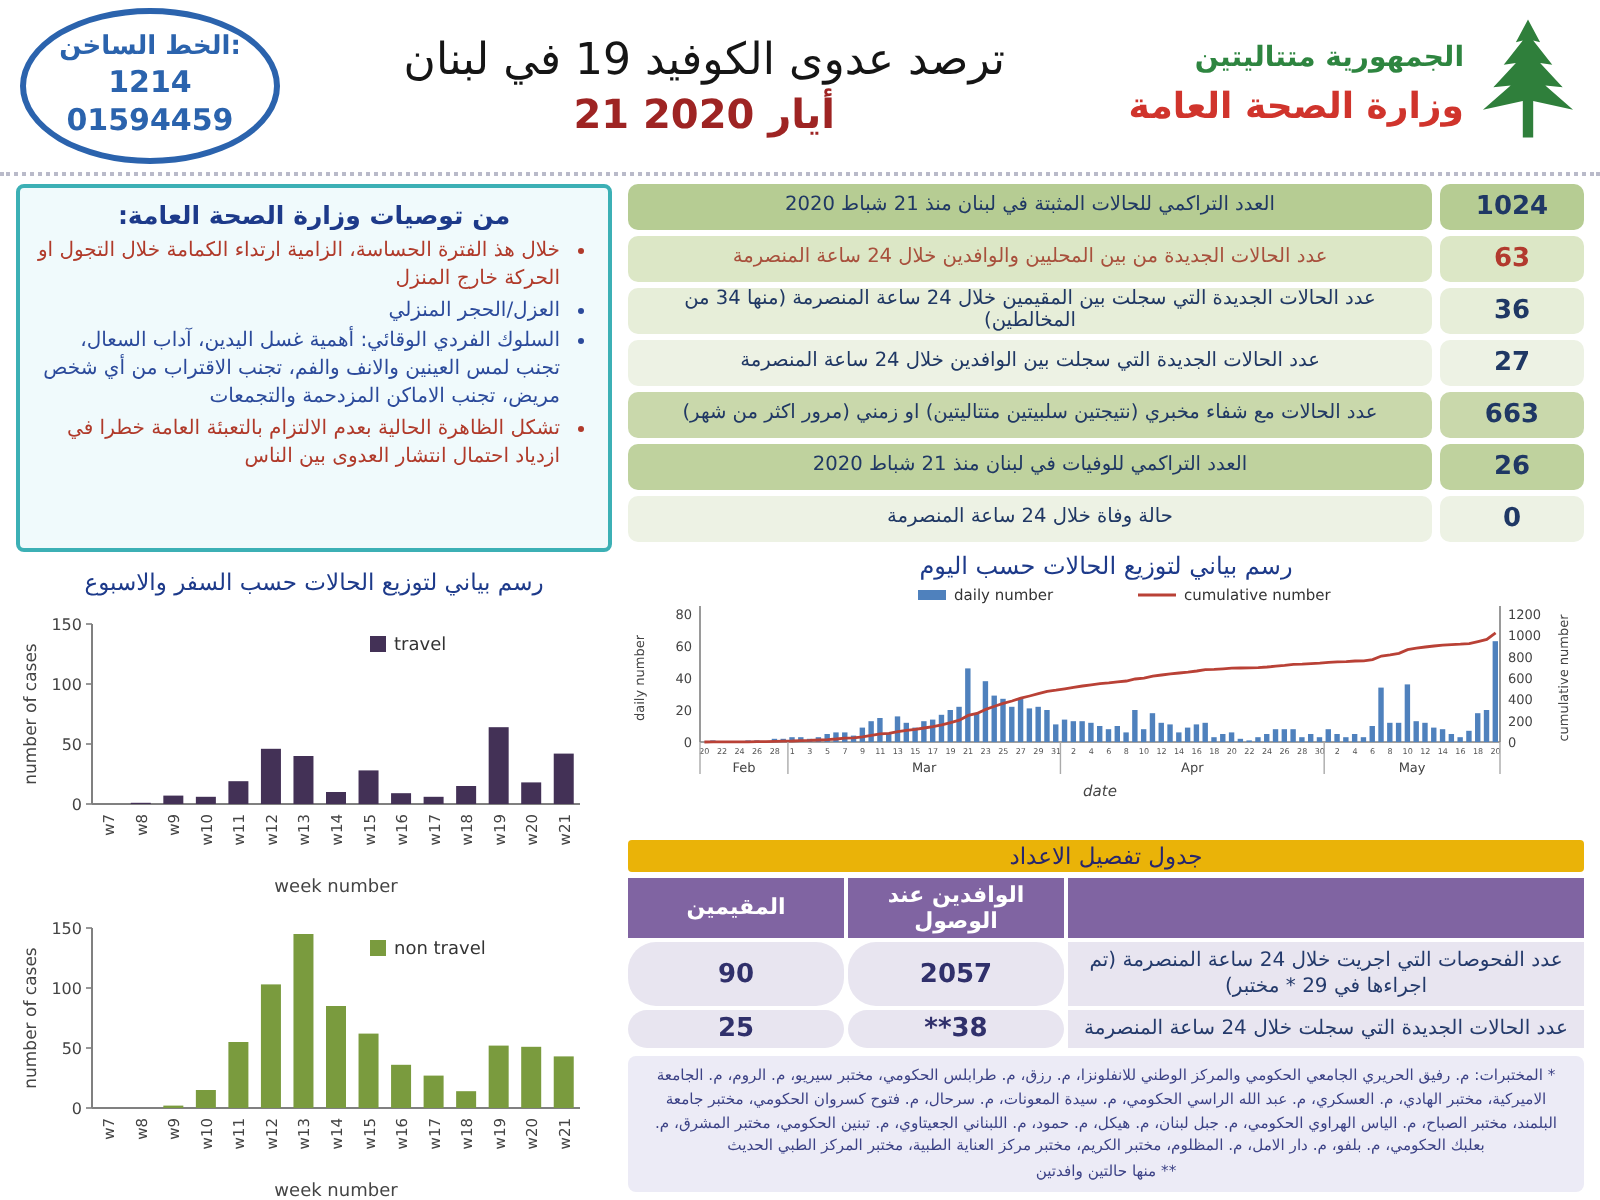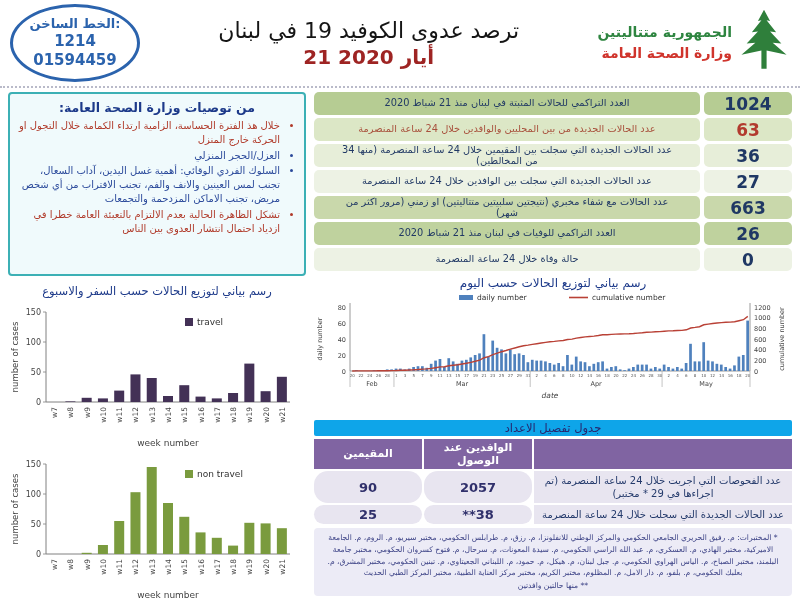--- a/index.html
+++ b/index.html
@@ -14,21 +14,21 @@
              color:#2b63ad; font-weight:bold; text-align:center;
              display:flex; flex-direction:column; justify-content:center; line-height:1.25; }
   .hotline .h-label { font-size:13px; }
   .hotline .h-num { font-size:15px; }
   .title-block { flex:1; text-align:center; }
   .main-title { font-size:22px; font-weight:normal; color:#151515; }
   .main-date { font-size:20px; font-weight:bold; color:#9e2423; margin-top:2px; }
   .logo { display:flex; align-items:center; gap:6px; }
   .logo-text { text-align:right; font-weight:bold; line-height:1.5; }
   .logo-line1 { color:#2e8540; font-size:14px; }
-  .logo-line2 { color:#d0342c; font-size:14px; }
+  .logo-line2 { color:#d0342c; font-size:18px; }
 
   
   .main { display:flex; gap:8px; padding:4px 8px 0 8px; }
   .col-left { width:298px; }
   .col-right { flex:1; min-width:0; }
 
   
   .reco-box { border:2px solid #3cb0b5; background:#f0fafc; border-radius:4px;
               padding:6px 8px; height:184px; direction:rtl; }
   .reco-title { color:#1d3a8a; font-weight:bold; font-size:12.5px; text-align:center; margin-bottom:4px; }
@@ -37,28 +37,28 @@
 
   .weekly-title { color:#1d3a8a; font-size:11.5px; text-align:center; margin:8px 0 0 0; }
   .chart-box { height:150px; margin-top:2px; }
   .chart-box svg { display:block; }
 
   
   .stats { display:flex; flex-direction:column; gap:3px; }
   .stat-row { display:flex; gap:4px; height:23px; }
   .stat-label { flex:1; border-radius:5px; display:flex; align-items:center; justify-content:center;
                 direction:rtl; font-size:9.8px; padding:0 24px; text-align:center; line-height:1.1; }
-  .stat-value { width:88px; border-radius:5px; display:flex; align-items:center; justify-content:center;
-                font-weight:bold; font-size:17px; }
+  .stat-value { width:72px; border-radius:5px; display:flex; align-items:center; justify-content:center;
+                font-weight:bold; font-size:13px; }
 
   .daily-title { text-align:center; color:#1d3a8a; font-size:12px; margin:5px 0 0 0; }
   #daily-chart { margin-top:1px; }
 
   
-  .detail-title { text-align:center; color:#26266e; font-size:11.5px; background:#0ea5e9;
+  .detail-title { text-align:center; color:#26266e; font-size:11.5px; background:#eab308;
                   border-radius:2px; padding:1px 0; margin-top:3px; }
   .detail-table { direction:rtl; display:flex; flex-direction:column; gap:2px; margin-top:3px; }
   .dt-row { display:flex; gap:2px; }
   .dt-label { flex:1; padding:3px 8px; display:flex; align-items:center; justify-content:center;
               text-align:center; }
   .dt-col { width:108px; display:flex; align-items:center; justify-content:center; text-align:center; }
   .dt-head { background:#8064a2; color:#fff; font-weight:bold; font-size:11px;
              min-height:30px; line-height:1.2; }
   .dt-data { background:#e8e5f0; }
   .dt-data.dt-label { color:#243a6b; font-size:10px; line-height:1.3; }

